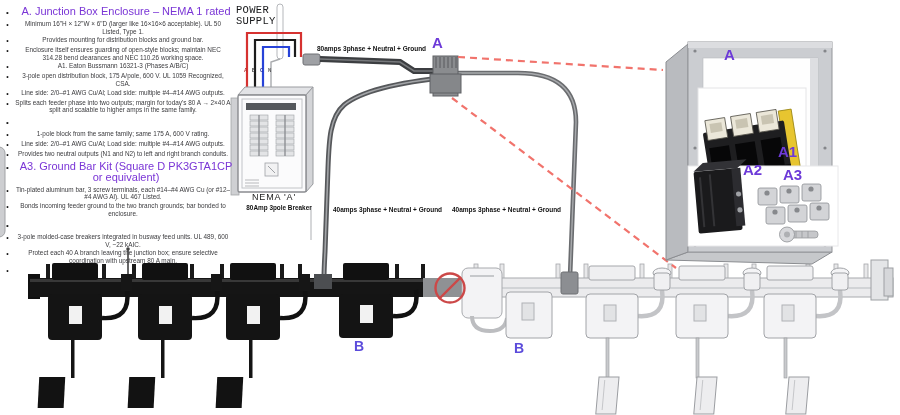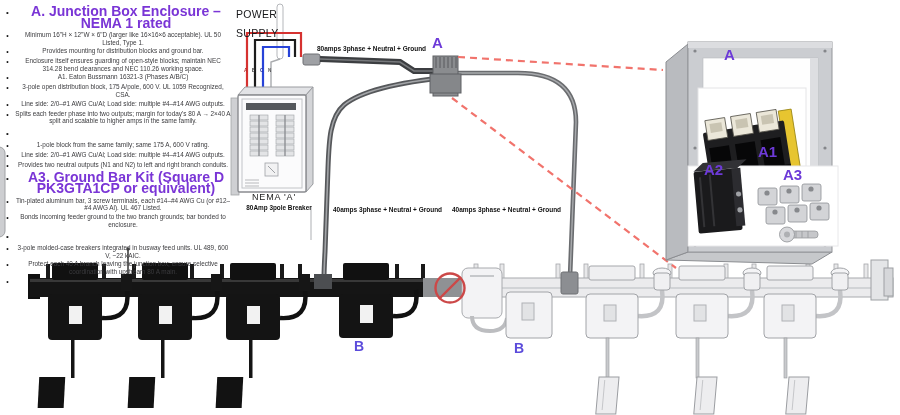--- a/index.html
+++ b/index.html
@@ -5,27 +5,27 @@
   html,body{margin:0;padding:0;background:#fff;}
   #page{position:relative;width:900px;height:415px;background:#fff;overflow:hidden;
         font-family:"Liberation Sans",sans-serif;}
   
   #speclist{position:absolute;left:0;top:4px;width:237px;z-index:5;}
   .row{display:flex;align-items:flex-start;margin:1px 0;}
   .blt{flex:none;width:15px;text-align:center;color:#1a1a1a;font-size:7px;line-height:8px;padding-top:1px;}
   .row.h .blt{font-size:8px;line-height:11px;}
   .txt{flex:1;text-align:center;}
   .row.b .txt{font-size:6.4px;line-height:7.6px;color:#3b3b3e;padding-right:6px;}
-  .row.h .txt{font-size:14px;line-height:11.5px;font-weight:bold;color:#7a35d6;padding-right:0;}
+  .row.h .txt{font-size:11px;line-height:11.5px;font-weight:normal;color:#7a35d6;padding-right:0;}
   .row.h{margin:2px 0;}
   
   .lbl{position:absolute;z-index:6;color:#111;}
   .letter{position:absolute;z-index:7;font-weight:bold;color:#6d3ad8;font-size:15px;}
   .letterB{color:#5b4bdb;font-size:14px;}
-  #powersupply{left:236px;top:5px;font-size:10.5px;line-height:19px;color:#17181a;white-space:pre-line;letter-spacing:.3px;}
+  #powersupply{left:236px;top:5px;font-size:10.5px;line-height:11px;color:#17181a;white-space:pre-line;letter-spacing:.3px;font-family:Liberation Mono, monospace;}
   #feederlbl{left:317px;top:45px;width:125px;font-size:6.5px;font-weight:bold;}
   #branchL{left:333px;top:206px;width:115px;font-size:6.5px;font-weight:bold;}
   #branchR{left:452px;top:206px;width:115px;font-size:6.5px;font-weight:bold;}
   #panelname{left:236px;top:192px;width:76px;text-align:center;font-size:9px;letter-spacing:.8px;color:#222;}
   #panelsub{left:238px;top:204px;width:82px;text-align:center;font-size:6.4px;font-weight:bold;color:#111;}
   .wlbl{position:absolute;z-index:7;font-size:4.6px;font-weight:bold;}
   svg{position:absolute;left:0;top:0;z-index:1;}
 </style>
 </head>
 <body>
@@ -417,17 +417,17 @@
   <div class="lbl" id="panelname">NEMA 'A'</div>
   <div class="lbl" id="panelsub">80Amp 3pole Breaker</div>
   <div class="lbl" id="branchL">40amps 3phase + Neutral + Ground</div>
   <div class="lbl" id="branchR">40amps 3phase + Neutral + Ground</div>
 
   <span class="letter" style="left:432px;top:34px;">A</span>
   <span class="letter letterB" style="left:354px;top:338px;">B</span>
   <span class="letter letterB" style="left:514px;top:340px;">B</span>
 
   <span class="letter" style="left:724px;top:46px;">A</span>
-  <span class="letter" style="left:758px;top:143px;">A1</span>
-  <span class="letter" style="left:704px;top:161px;text-align:right;">A2</span>
+  <span class="letter" style="left:778px;top:143px;">A1</span>
+  <span class="letter" style="left:743px;top:161px;text-align:right;">A2</span>
   <span class="letter" style="left:783px;top:166px;">A3</span>
 
 </div>
 
 </body></html>

